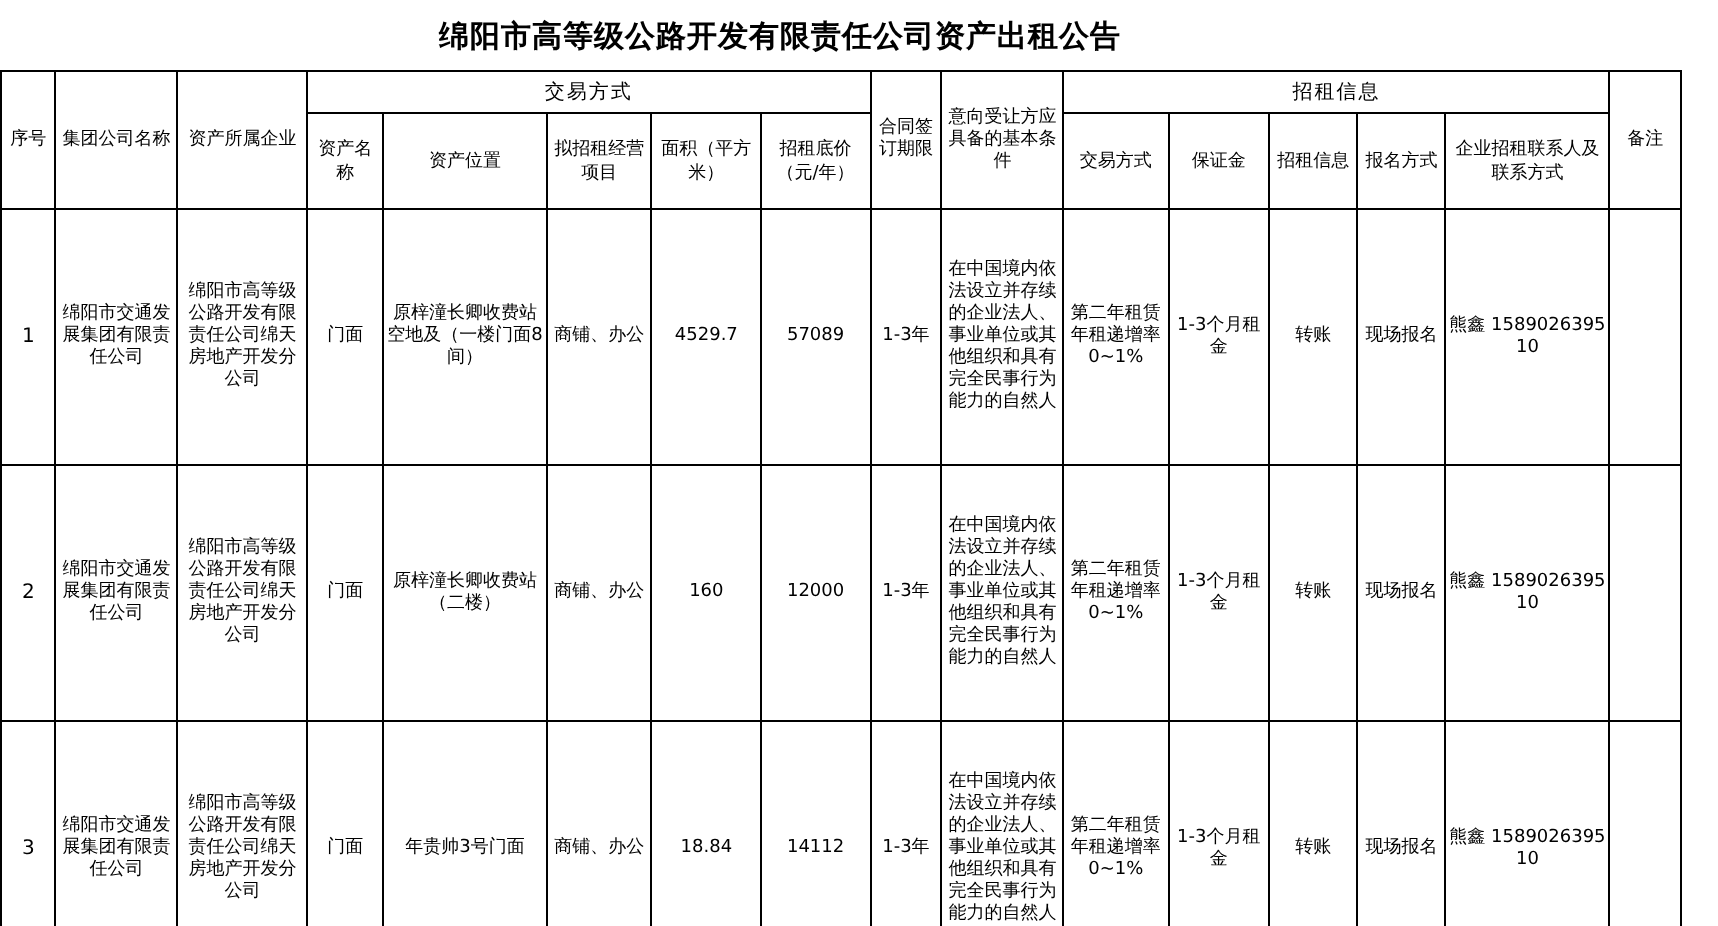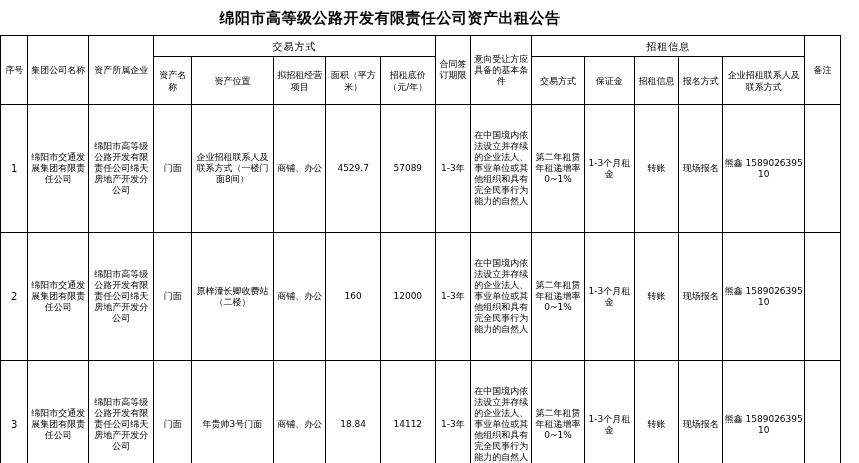--- a/index.html
+++ b/index.html
@@ -109,21 +109,21 @@
         <td>招租信息</td>
         <td>报名方式</td>
         <td>企业招租联系人及联系方式</td>
       </tr>
 
       <tr class="body-row">
         <td class="cell-idx">1</td>
         <td>绵阳市交通发展集团有限责任公司</td>
         <td>绵阳市高等级公路开发有限责任公司绵天房地产开发分公司</td>
         <td>门面</td>
-        <td>企业招租联系人及联系方式（一楼门面8间）</td>
+        <td>原梓潼长卿收费站空地及（一楼门面8间）</td>
         <td>商铺、办公</td>
         <td>4529.7</td>
         <td>57089</td>
         <td>1-3年</td>
         <td>在中国境内依法设立并存续的企业法人、事业单位或其他组织和具有完全民事行为能力的自然人</td>
         <td>第二年租赁年租递增率0~1%</td>
         <td>1-3个月租金</td>
         <td>转账</td>
         <td>现场报名</td>
         <td>熊鑫 158902639510</td>

